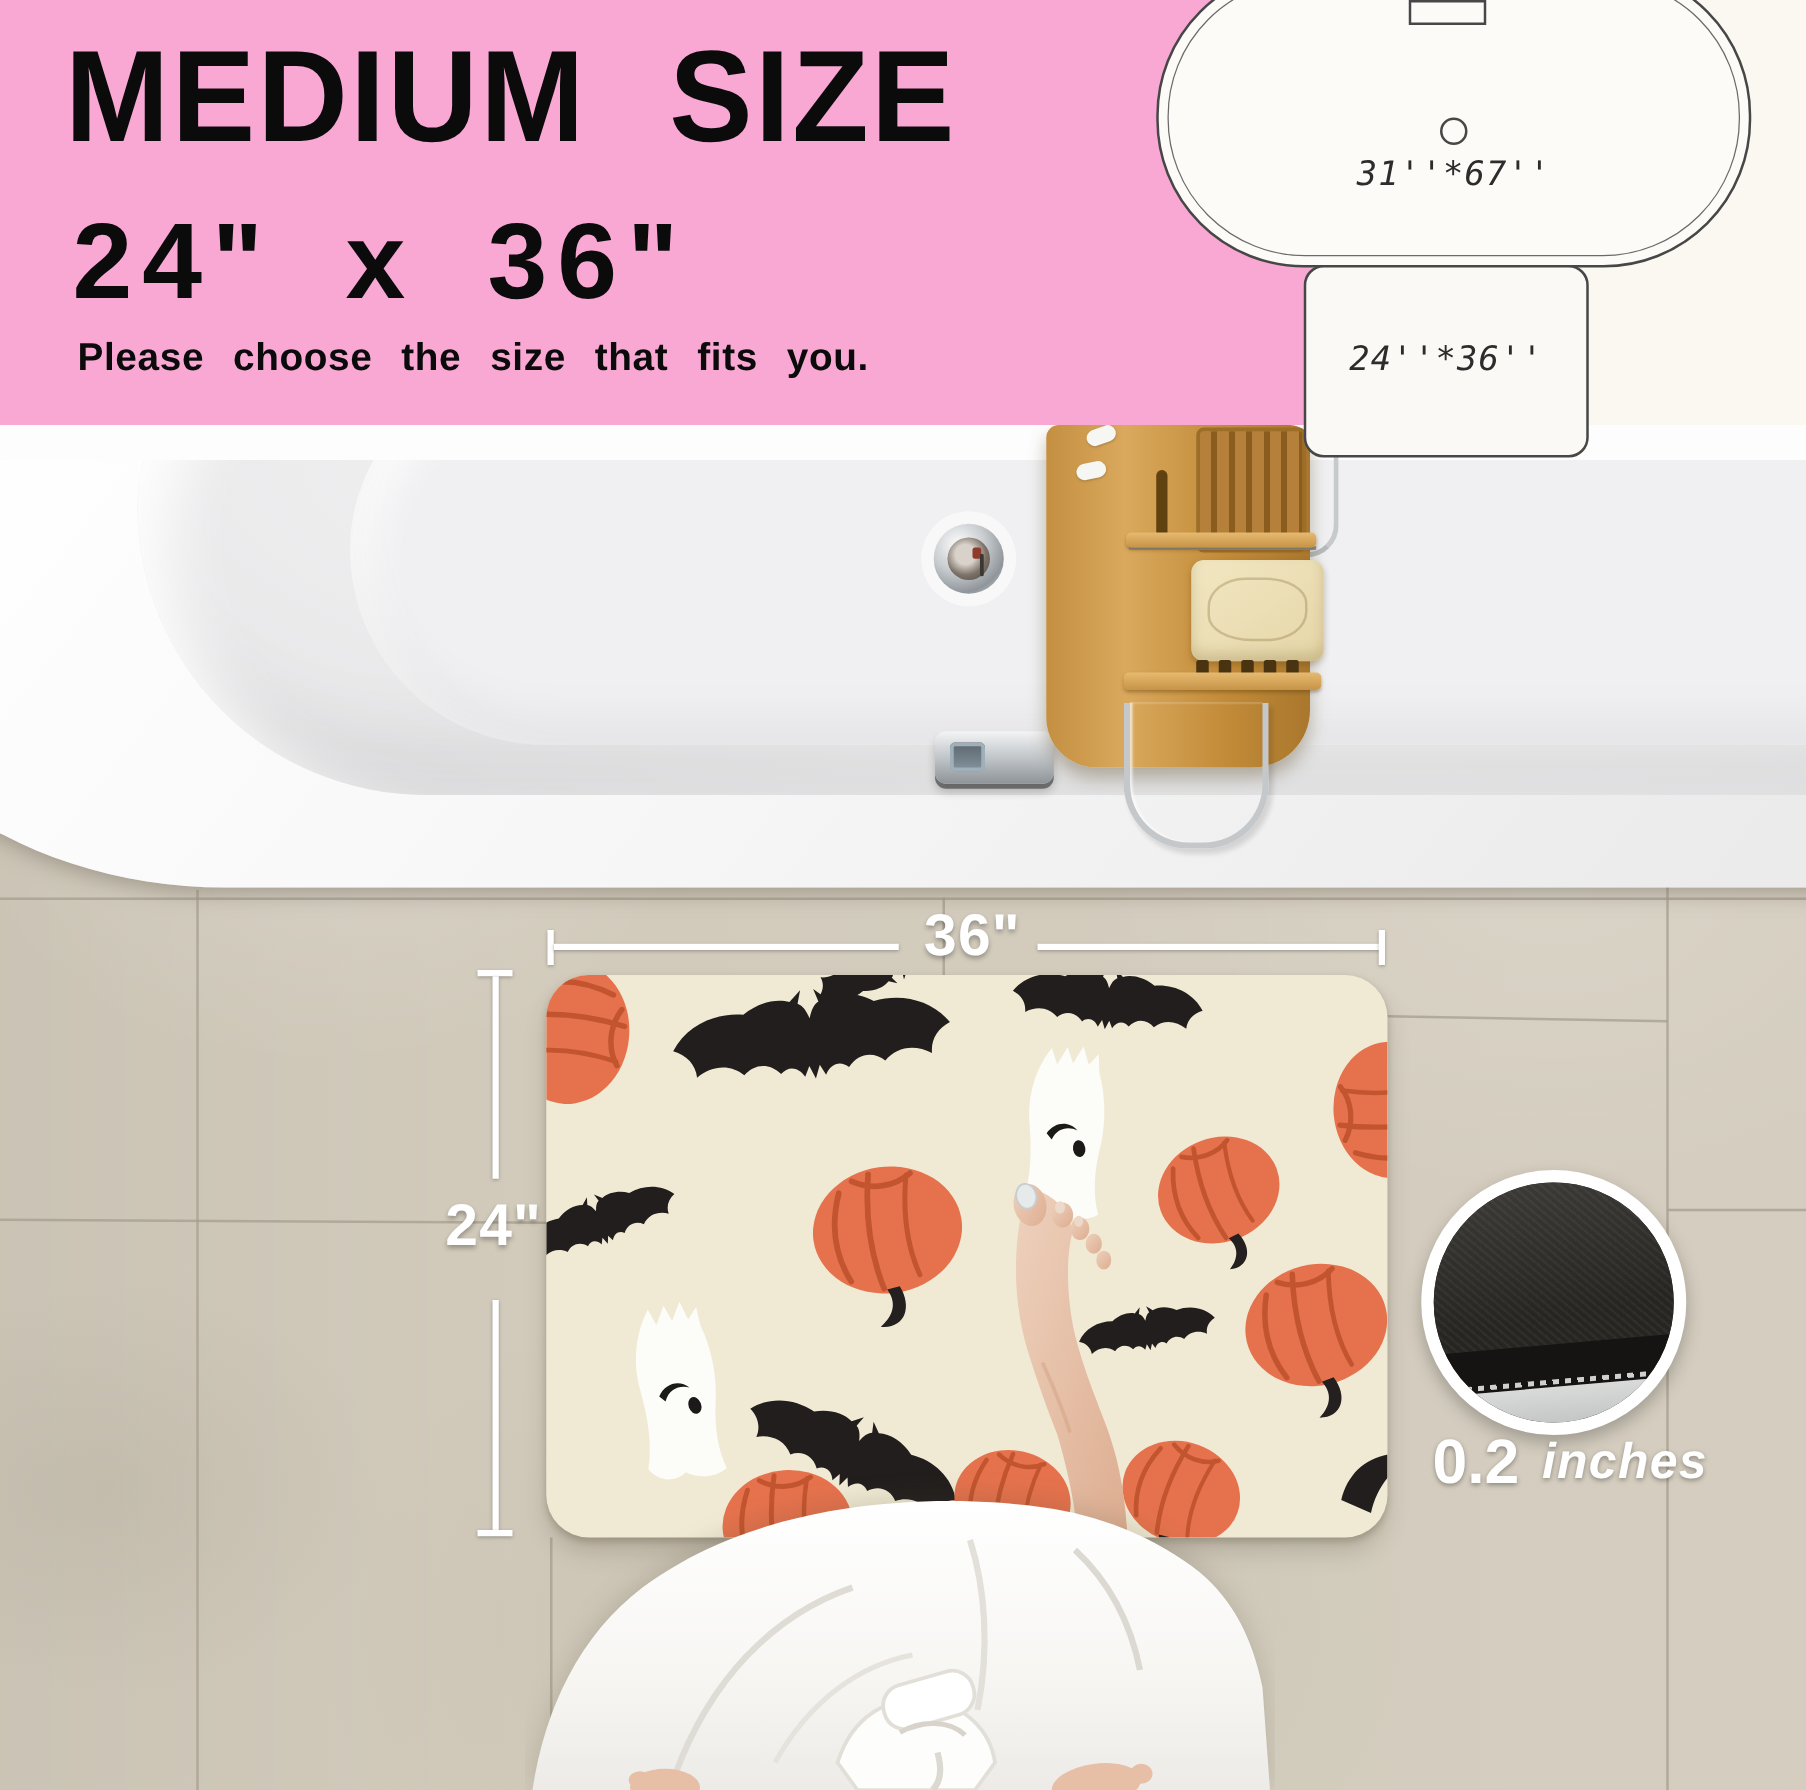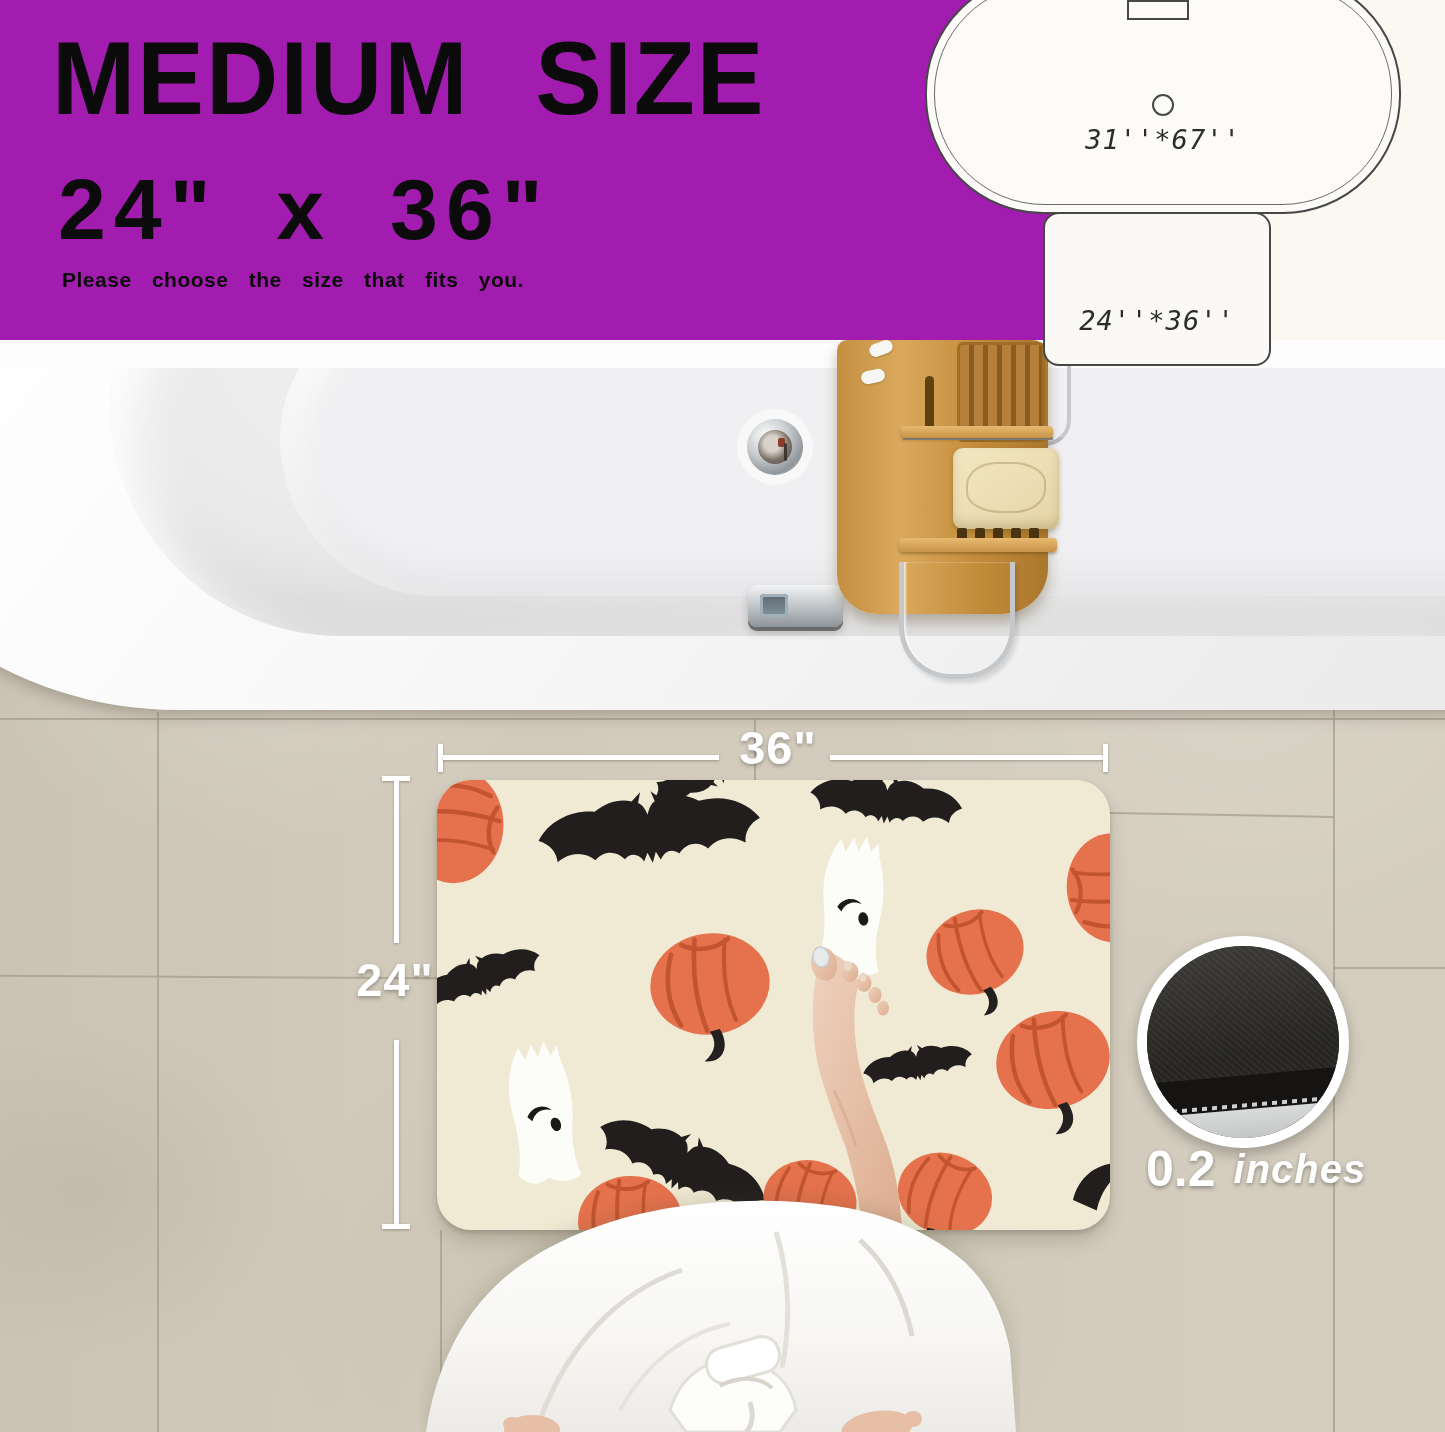--- a/index.html
+++ b/index.html
@@ -1,43 +1,43 @@
 <!DOCTYPE html>
 <html><head>
 <meta charset="utf-8">
 <style>
   html,body{margin:0;padding:0;background:#888;}
   .page{position:relative;width:1445px;height:1432px;overflow:hidden;
         font-family:"Liberation Sans", sans-serif;background:#fbf8f1;}
   .abs{position:absolute;}
 
   
-  .header{position:absolute;left:0;top:0;width:1167px;height:340px;background:#a21caf;z-index:5;}
+  .header{position:absolute;left:0;top:0;width:1167px;height:340px;background:#f9a8d4;z-index:5;}
   .title{position:absolute;left:52px;top:18px;margin:0;font-size:100px;font-weight:bold;
          color:#0b0b0b;letter-spacing:2px;word-spacing:36px;transform:scaleY(1.04);transform-origin:left top;}
   .size-row{position:absolute;left:58px;top:160px;display:flex;align-items:baseline;gap:26px;color:#0b0b0b;}
   .size-big{font-size:86px;font-weight:bold;letter-spacing:8px;word-spacing:26px;}
   .size-small{font-size:46px;font-weight:bold;letter-spacing:4px;}
-  .subtitle{position:absolute;left:62px;top:268px;margin:0;font-size:21px;font-weight:bold;
+  .subtitle{position:absolute;left:62px;top:268px;margin:0;font-size:31px;font-weight:bold;
             color:#0b0b0b;letter-spacing:.5px;word-spacing:14px;text-align:right;}
 
   
   .tub-outline{position:absolute;left:925px;top:-26px;width:472px;height:236px;
                border:2px solid #474747;border-radius:118px;background:#fcfbf8;}
   .tub-outline-inner{position:absolute;left:7px;top:7px;right:7px;bottom:7px;
                border:1.5px solid #6a6a6a;border-radius:110px;}
   .tub-notch{position:absolute;left:200px;top:24px;width:58px;height:16px;background:#fcfbf8;
              border:2px solid #474747;}
   .tub-drain-dot{position:absolute;left:225px;top:118px;width:18px;height:18px;border:2px solid #474747;border-radius:50%;}
   .diagram-label{position:absolute;width:100%;text-align:center;font-family:"DejaVu Sans Mono", monospace;
                  font-style:italic;font-size:27px;color:#2c2c2c;letter-spacing:1px;}
   .tub-outline .diagram-label{top:148px;}
   .mat-outline{position:absolute;left:1043px;top:212px;width:224px;height:150px;
                border:2px solid #474747;border-radius:16px;background:#faf9f6;}
-  .mat-outline .diagram-label{top:58px;margin-top:33px;}
+  .mat-outline .diagram-label{top:58px;}
 
   
   .photo{position:absolute;left:0;top:340px;width:1445px;height:1092px;overflow:hidden;background:#d2cbbc;}
   .floor{position:absolute;left:0;top:0;width:1445px;height:1092px;background:#d2cbbc;}
   .floor::before{content:"";position:absolute;inset:0;background:
      radial-gradient(420px 300px at 18% 28%, rgba(255,255,255,.16), transparent 70%),
      radial-gradient(520px 380px at 86% 32%, rgba(255,255,255,.12), transparent 72%),
      radial-gradient(640px 430px at 48% 88%, rgba(128,116,96,.10), transparent 70%),
      radial-gradient(320px 240px at 6% 78%, rgba(128,116,96,.12), transparent 70%),
      linear-gradient(90deg, rgba(0,0,0,.035), transparent 30%, rgba(255,255,255,.05) 85%);}

